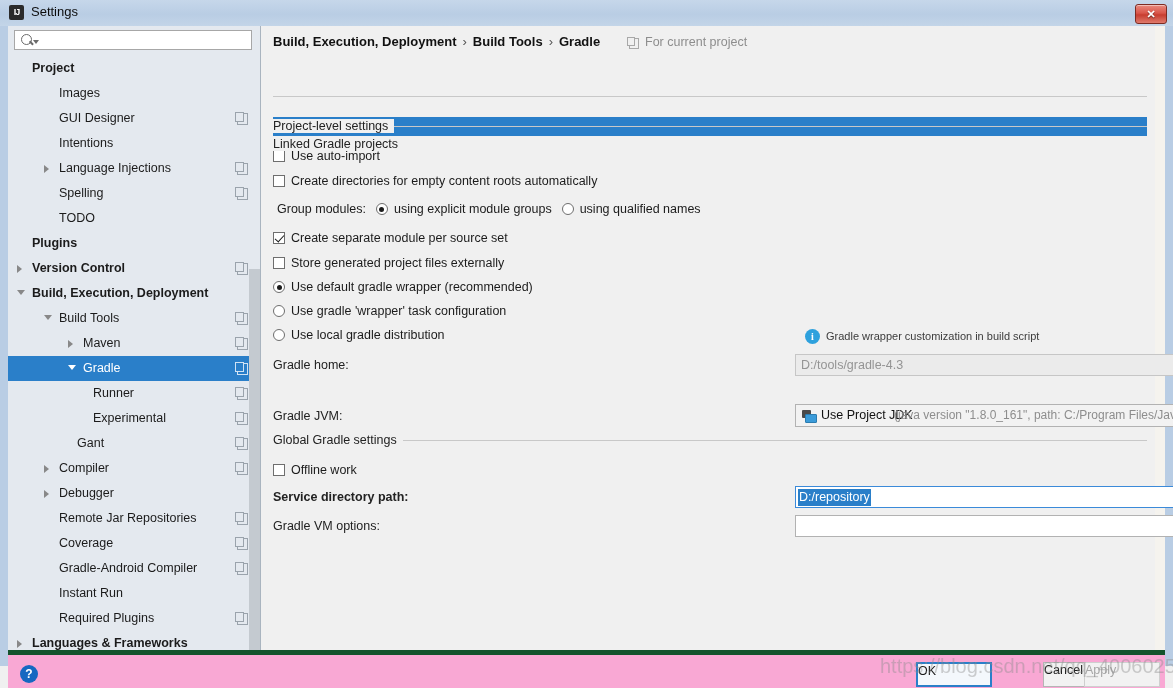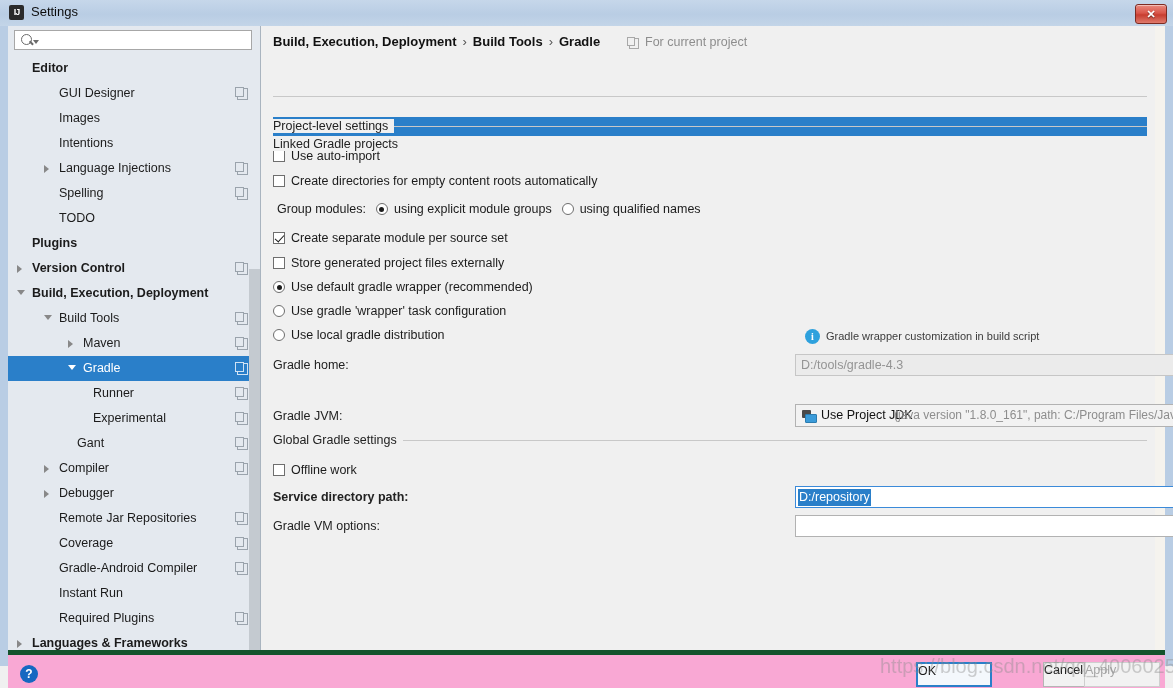--- a/index.html
+++ b/index.html
@@ -249,28 +249,28 @@
     <div id="search-wrap">
       <div id="search-box">
         <span class="mag"></span>
         <span class="caret"></span>
         <input id="search-input" type="text" placeholder="" style="">
       </div>
     </div>
 
     <div id="tree">
         <div class="tree-row bold">
-          <span class="label" style="left: 24px;">Editor</span>
+          <span class="label" style="left: 24px;">Project</span>
+        </div>
+        <div class="tree-row">
+          <span class="label" style="left: 51px;">Images</span>
         </div>
         <div class="tree-row">
           <span class="label" style="left: 51px;">GUI Designer</span>
           <span class="copy-ico"></span>
-        </div>
-        <div class="tree-row">
-          <span class="label" style="left: 51px;">Images</span>
         </div>
         <div class="tree-row">
           <span class="label" style="left: 51px;">Intentions</span>
         </div>
         <div class="tree-row">
           <span class="arrow collapsed" style="left: 36px;"></span>
           <span class="label" style="left: 51px;">Language Injections</span>
           <span class="copy-ico"></span>
         </div>
         <div class="tree-row">

